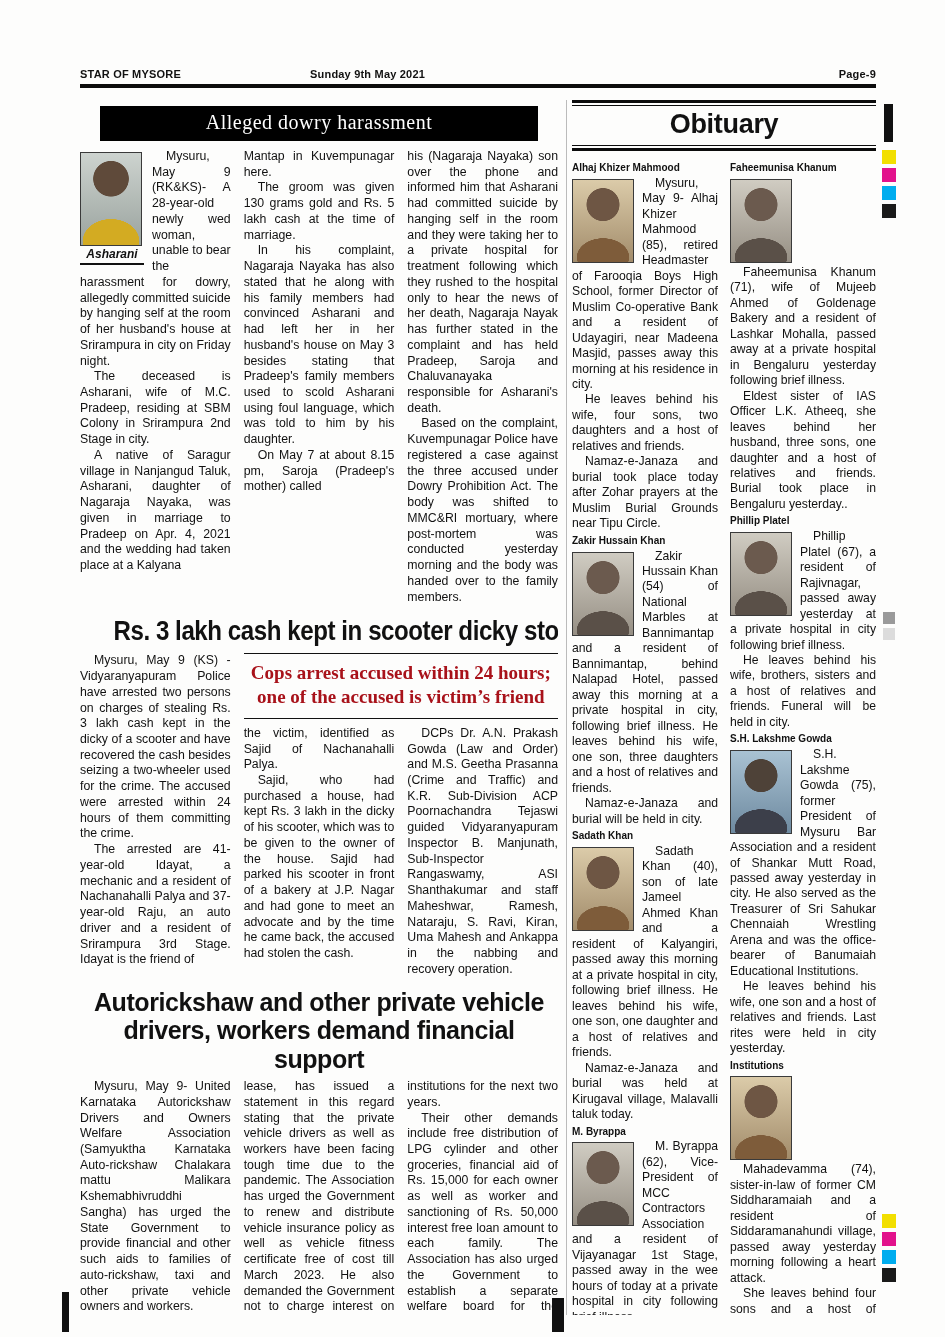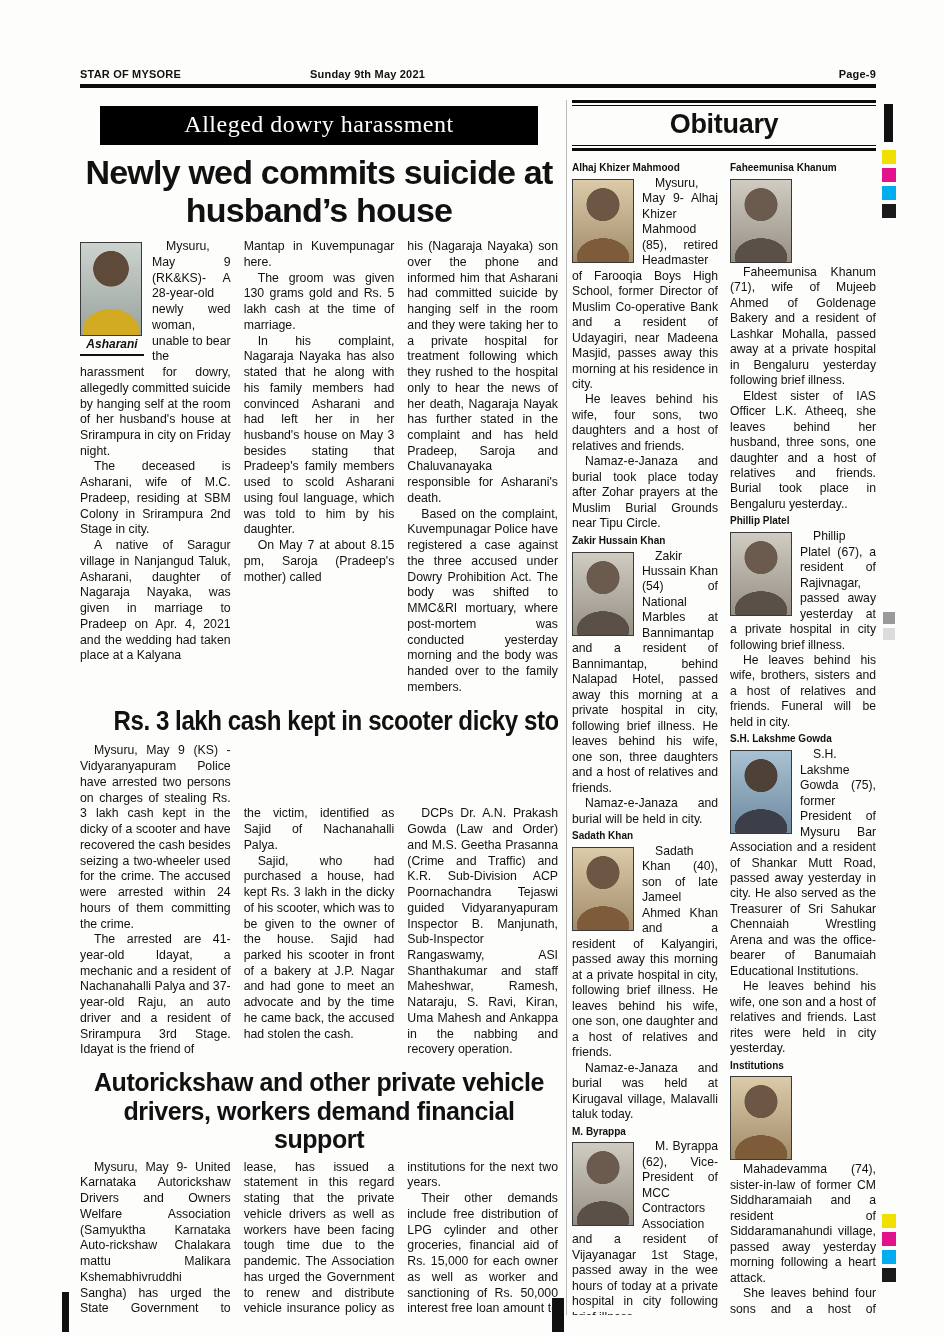--- a/index.html
+++ b/index.html
@@ -14,21 +14,21 @@
   .mast-paper { width:230px; }
   .mast-date { flex:1; }
   .mast-page { text-align:right; }
   .mast-rule { height:4px; background:#0c0c0c; margin-top:4px; }
   
   .left-region { position:absolute; left:80px; top:100px; width:478px; height:1215px; overflow:hidden; }
   .obit-region { position:absolute; left:566px; top:100px; width:310px; height:1215px; overflow:hidden; }
   
   .kicker {
     margin:6px 20px 8px 20px; background:var(--banner_bg,#000); color:#fff; text-align:center;
-    font-family:"Liberation Serif", serif; font-size:24px; padding:5px 0 7px 0; letter-spacing:.5px;
+    font-family:"Liberation Serif", serif; font-size:20px; padding:5px 0 7px 0; letter-spacing:.5px;
   }
   
   .headline-xl { text-align:center; font-size:34px; font-weight:800; line-height:1.12; letter-spacing:-0.8px; margin:2px 0 10px 0; }
   .headline-cond { text-align:center; font-size:28px; font-weight:800; letter-spacing:-0.5px; white-space:nowrap; transform:scaleX(.86); transform-origin:50% 50%; margin:10px 0 6px 0; }
   .headline-l { text-align:center; font-size:25px; font-weight:800; line-height:1.14; letter-spacing:-0.4px; margin:10px 0 6px 0; }
   .red-sub {
     font-family:"Liberation Serif", serif; font-weight:bold; text-align:center;
     color:var(--accent_red,#a8121a); font-size:19px; line-height:1.25;
     border-top:1.5px solid #111; border-bottom:1.5px solid #111; padding:7px 2px 9px 2px;
   }
@@ -110,21 +110,20 @@
       <span class="mast-date">Sunday 9th May 2021</span>
       <span class="mast-page">Page-9</span>
     </div>
     <div class="mast-rule"></div>
   </div>
 
   <div class="left-region">
 
     <div>
       <div class="kicker">Alleged dowry harassment</div>
-      <div class="headline-xl">Newly wed commits suicide at husband’s house</div>
       <div class="cols3 bt">
         <div>
           <div class="photo-wrap">
             <div class="photo tint-yellow"></div>
             <div class="photo-caption">Asharani</div>
           </div>
           <div>
               <p>Mysuru, May 9 (RK&amp;KS)- A 28-year-old newly wed woman, unable to bear the harassment for dowry, allegedly committed suicide by hanging self at the room of her husband's house at Srirampura in city on Friday night.</p>
               <p>The deceased is Asharani, wife of M.C. Pradeep, residing at SBM Colony in Srirampura 2nd Stage in city.</p>
               <p>A native of Saragur village in Nanjangud Taluk, Asharani, daughter of Nagaraja Nayaka, was given in marriage to Pradeep on Apr. 4, 2021 and the wedding had taken place at a Kalyana</p>
@@ -143,20 +142,21 @@
       </div>
     </div>
 
     <div>
       <div class="headline-cond">Rs. 3 lakh cash kept in scooter dicky stolen</div>
       <div class="scooter-grid bt">
         <div class="sc-col1">
             <p>Mysuru, May 9 (KS) - Vidyaranyapuram Police have arrested two persons on charges of stealing Rs. 3 lakh cash kept in the dicky of a scooter and have recovered the cash besides seizing a two-wheeler used for the crime. The accused were arrested within 24 hours of them committing the crime.</p>
             <p>The arrested are 41-year-old Idayat, a mechanic and a resident of Nachanahalli Palya and 37-year-old Raju, an auto driver and a resident of Srirampura 3rd Stage. Idayat is the friend of</p>
           </div>
+        <div class="sc-sub red-sub">Cops arrest accused within 24 hours; one of the accused is victim’s friend</div>
         <div class="sc-col2 cont">
             <p>the victim, identified as Sajid of Nachanahalli Palya.</p>
             <p>Sajid, who had purchased a house, had kept Rs. 3 lakh in the dicky of his scooter, which was to be given to the owner of the house. Sajid had parked his scooter in front of a bakery at J.P. Nagar and had gone to meet an advocate and by the time he came back, the accused had stolen the cash.</p>
           </div>
         <div class="sc-col3">
             <p>DCPs Dr. A.N. Prakash Gowda (Law and Order) and M.S. Geetha Prasanna (Crime and Traffic) and K.R. Sub-Division ACP Poornachandra Tejaswi guided Vidyaranyapuram Inspector B. Manjunath, Sub-Inspector Rangaswamy, ASI Shanthakumar and staff Maheshwar, Ramesh, Nataraju, S. Ravi, Kiran, Uma Mahesh and Ankappa in the nabbing and recovery operation.</p>
           </div>
       </div>
     </div>
 

